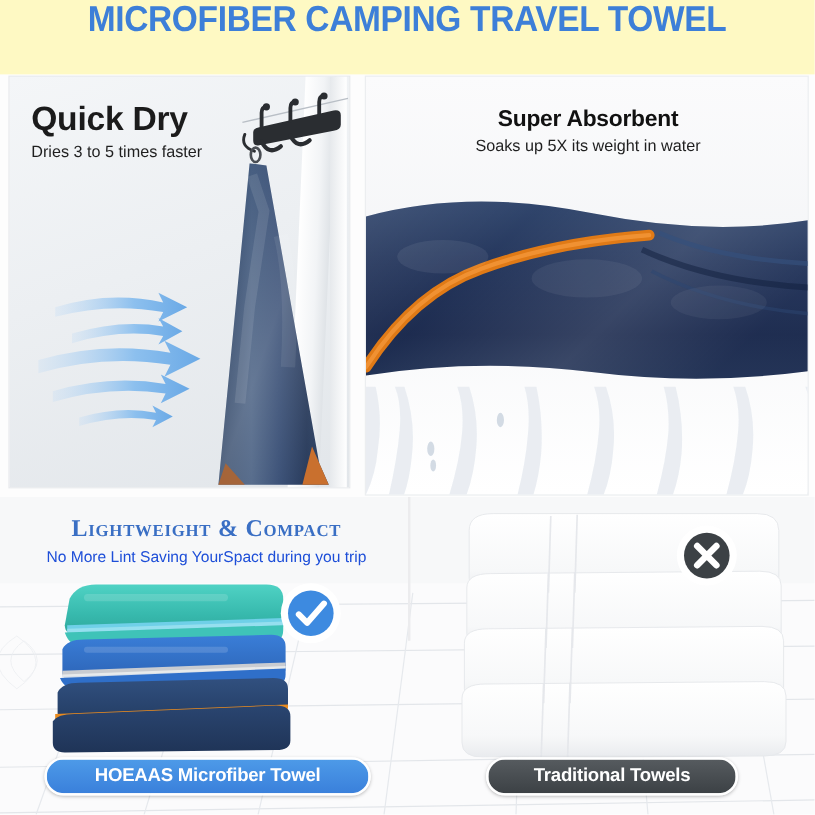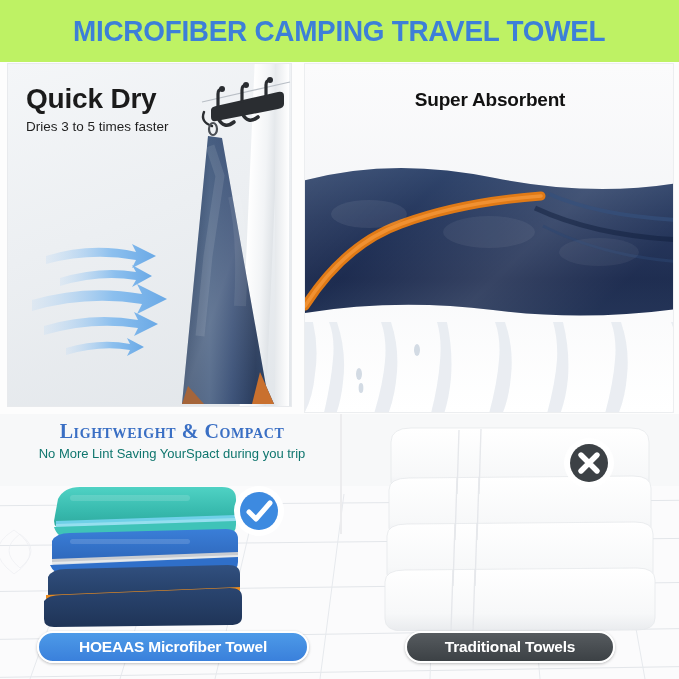--- a/index.html
+++ b/index.html
@@ -7,22 +7,22 @@
     width: 679px; height: 679px;
     background: #ffffff;
     font-family: "Liberation Sans", sans-serif;
     overflow: hidden;
   }
   .page { position: relative; width: 679px; height: 679px; background: #fdfdfd; }
 
   
   .title-bar {
     position: absolute; left: 0; top: 0; width: 679px; height: 62px;
-    display: flex; align-items: center; justify-content: center;
-    background: #bef264;
+    display: flex; justify-content: center;
+    background: #fef9c3;
   }
   .main-title {
     color: #3d7fd8;
     font-size: 30px;
     font-weight: bold;
     letter-spacing: -0.3px;
     transform: scaleX(0.93);
     white-space: nowrap;
     font-family: "Liberation Sans", sans-serif;
   }
@@ -73,28 +73,28 @@
   .wet-towel { position: absolute; left: -6px; top: 92px; width: 384px; height: 196px; z-index: 3; }
   .drips { position: absolute; left: -6px; top: 258px; width: 384px; height: 95px; z-index: 2; }
 
   
   .panel-bottom {
     position: absolute; left: 0; top: 414px; width: 679px; height: 265px;
     background: #fdfdfd; overflow: hidden;
   }
   .floor { position: absolute; left: 0; top: 0; width: 679px; height: 265px; }
 
-  .bl-text { position: absolute; left: 22px; top: 6px; width: 300px; z-index: 8; }
+  .bl-text { position: absolute; left: 22px; top: 16px; width: 300px; z-index: 8; }
   .bl-head {
     font-size: 20px; color: #3a6fc4; font-weight: bold;
     font-variant: small-caps; letter-spacing: 0.6px;
     font-family: "Liberation Serif", serif;
     text-align: center;
   }
-  .bl-sub { font-size: 13px; color: #0f766e; text-align: center; margin-top: 3px; }
+  .bl-sub { font-size: 13px; color: #1d4ed8; text-align: center; margin-top: 3px; }
 
   .towel-stack { position: absolute; left: 30px; top: 67px; width: 230px; height: 150px; z-index: 5; }
   .white-stack { position: absolute; left: 383px; top: 10px; width: 275px; height: 207px; z-index: 5; }
 
   .badge-check { position: absolute; left: 233px; top: 485px; width: 52px; height: 52px; z-index: 9; }
   .badge-x { position: absolute; left: 563px; top: 437px; width: 52px; height: 52px; z-index: 9; }
   .vs-mark { position: absolute; left: 316px; top: 502px; z-index: 9; }
   .vs-v {
     font-family: "Liberation Serif", serif; font-weight: bold; font-size: 48px;
     color: #3d8ae0; display: inline-block; line-height: 1;
@@ -196,20 +196,21 @@
       <path d="M34 44 q40 -12 76 -6 l-4 -7 l20 11 l-20 11 l4 -7 q-36 -6 -76 6 Z" fill="url(#airG)"></path>
       <path d="M6 66 q55 -16 110 -6 l-5 -10 l30 15 l-30 15 l5 -10 q-55 -9 -110 7 Z" fill="url(#airG)"></path>
       <path d="M18 92 q48 -14 94 -6 l-4 -8 l24 12 l-24 12 l4 -8 q-46 -7 -94 7 Z" fill="url(#airG)"></path>
       <path d="M40 114 q34 -10 64 -4 l-3 -6 l17 9 l-17 9 l3 -6 q-30 -5 -64 5 Z" fill="url(#airG)"></path>
     </svg>
   </div>
 
   <div class="panel-tr">
     <div class="tr-text">
       <div class="tr-head">Super Absorbent</div>
+      <div class="tr-sub">Soaks up 5X its weight in water</div>
     </div>
 
     <svg class="wet-towel" viewBox="0 0 384 196">
       <defs>
         <linearGradient id="wetG" x1="0" y1="0" x2="0" y2="1">
           <stop offset="0%" stop-color="#2a4068"></stop>
           <stop offset="35%" stop-color="#1f3158"></stop>
           <stop offset="75%" stop-color="#16254a"></stop>
           <stop offset="100%" stop-color="#1b2c50"></stop>
         </linearGradient>

